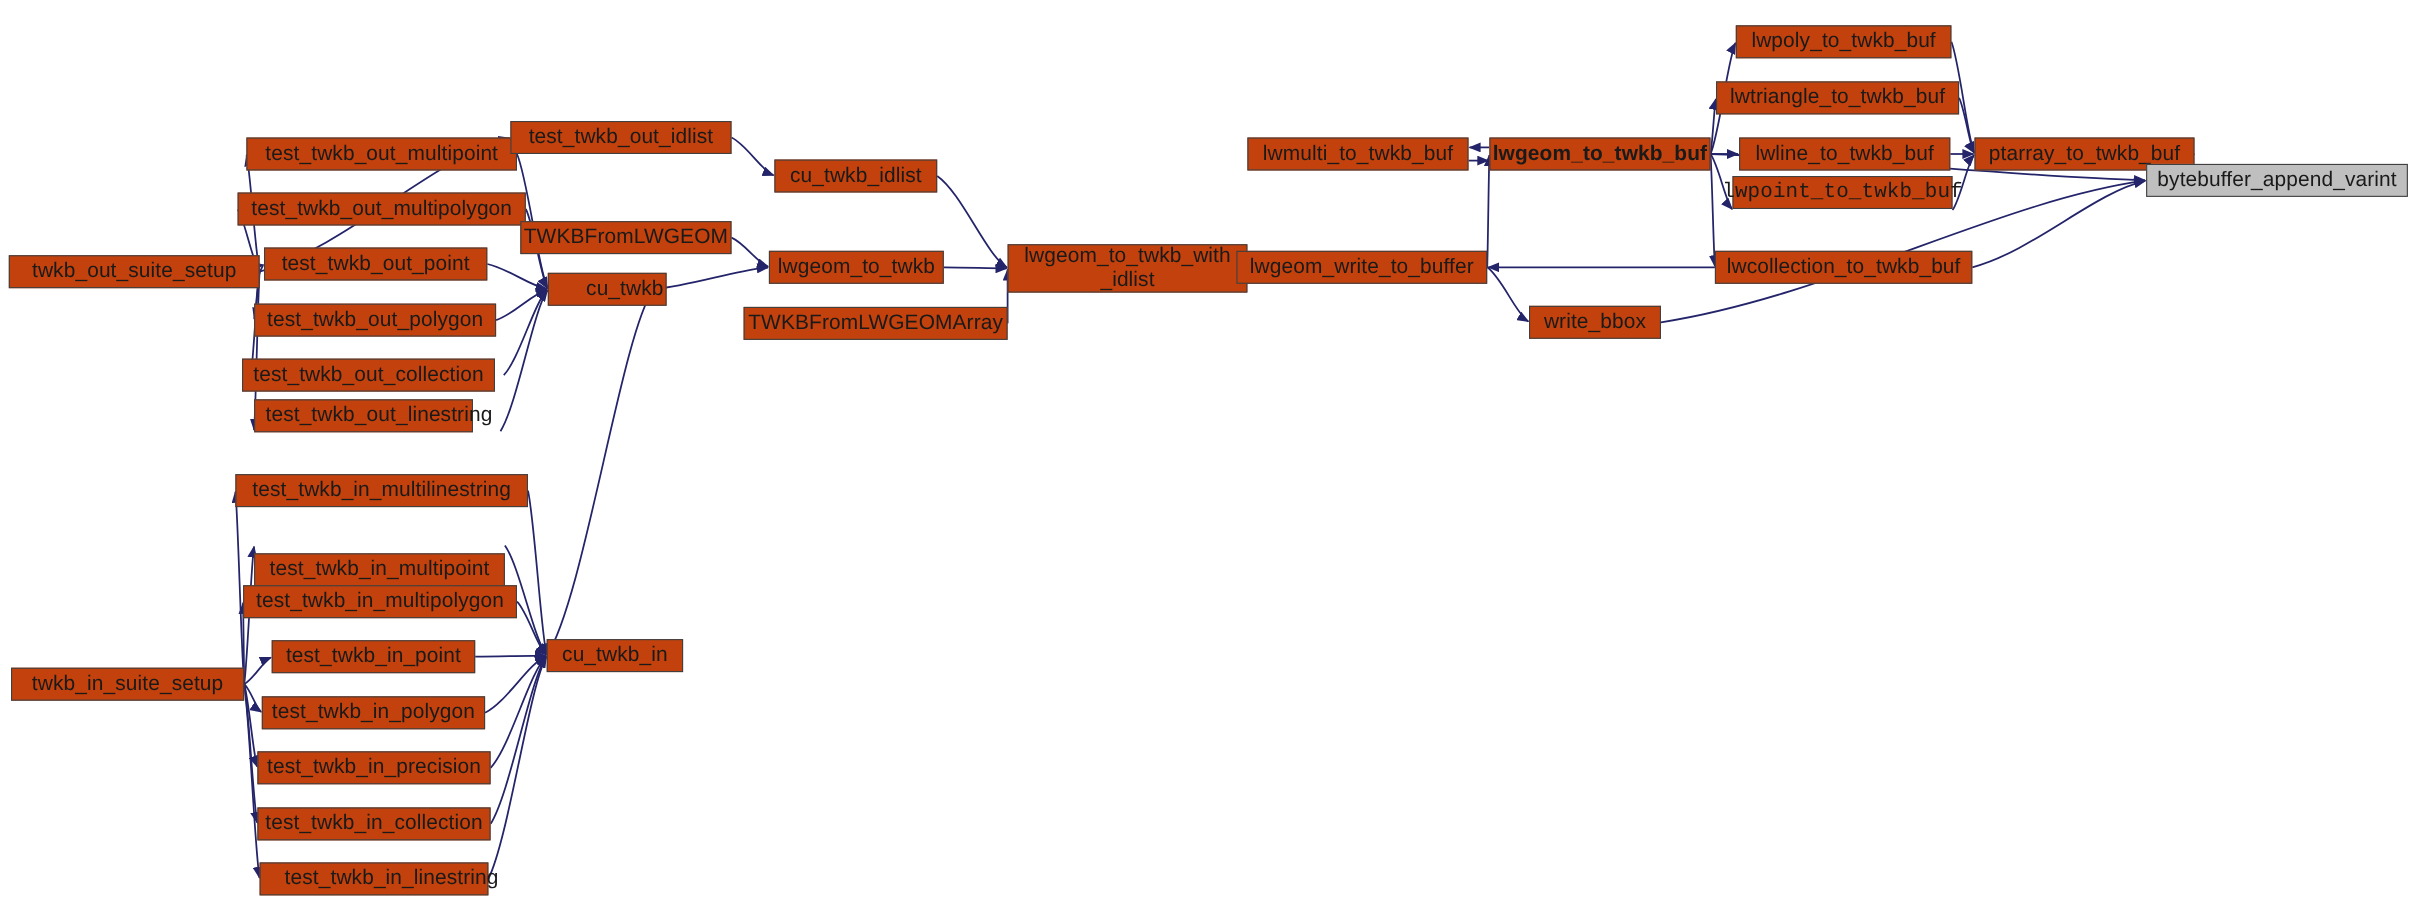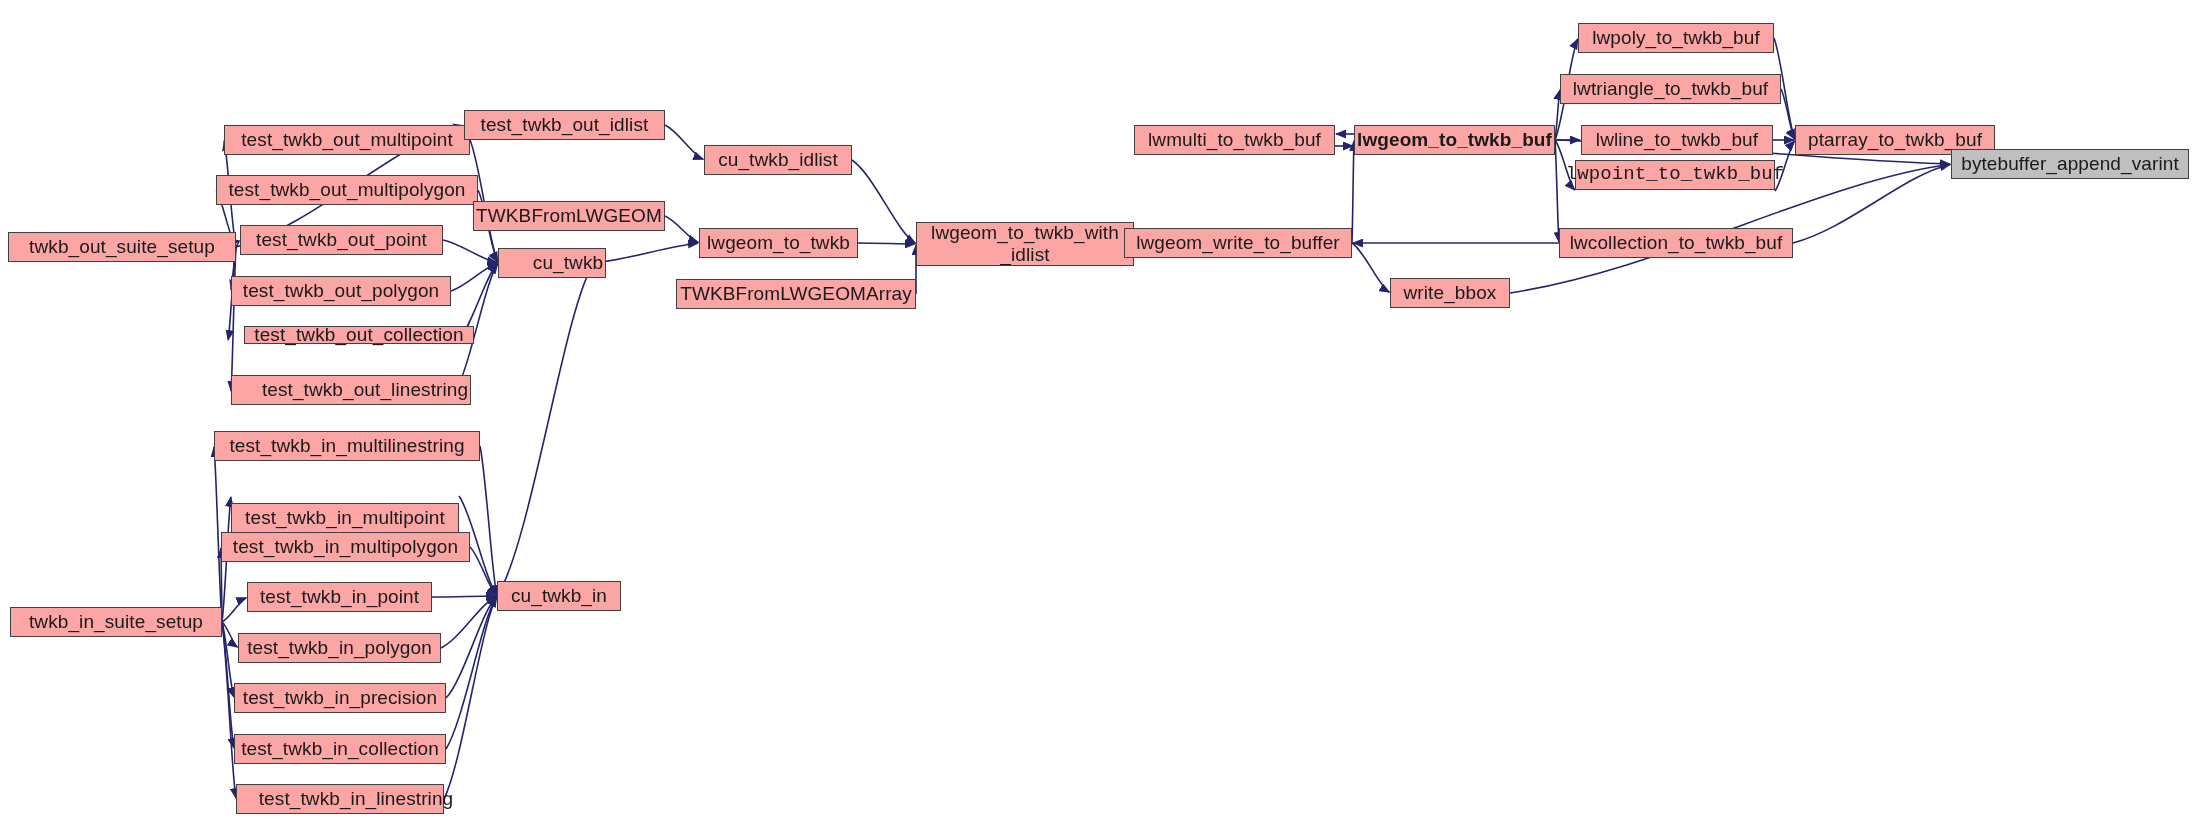--- a/index.html
+++ b/index.html
@@ -27,21 +27,21 @@
     position: absolute;
     left: 0;
     top: 0;
     width: 2195px;
     height: 819px;
   }
   .node {
     position: absolute;
     box-sizing: border-box;
     border: 1.6px solid #404040;
-    background: #fca5a5;
+    background: #c2410c;
     color: #1a1a1a;
     font-size: 19px;
     line-height: 1.12;
     display: flex;
     align-items: center;
     justify-content: center;
     text-align: center;
     white-space: pre;
     letter-spacing: 0.1px;
     cursor: pointer;
@@ -121,22 +121,22 @@
         <path d="M446,749 C463.85,720.6949999999999 481.7,617.42 496.6837722339832,596.9486832980505" fill="none" stroke="#24246a" stroke-width="1.6" marker-end="url(#arrow)"></path>
         <path d="M444,799 C462.55,761.4449999999999 481.1,624.42 496.7473840800046,596.9675666369635" fill="none" stroke="#24246a" stroke-width="1.6" marker-end="url(#arrow)"></path>
       </g>
   </svg>
   <div id="node-layer">
       <div class="node" style="left: 8px; top: 232px; width: 228px; height: 30px;">twkb_out_suite_setup</div>
       <div class="node" style="left: 224px; top: 125px; width: 246px; height: 30px;">test_twkb_out_multipoint</div>
       <div class="node" style="left: 216px; top: 175px; width: 262px; height: 30px;">test_twkb_out_multipolygon</div>
       <div class="node" style="left: 240px; top: 225px; width: 203px; height: 30px;">test_twkb_out_point</div>
       <div class="node" style="left: 231px; top: 276px; width: 220px; height: 30px;">test_twkb_out_polygon</div>
-      <div class="node" style="left: 244px; top: 326px; width: 230px; height: 18px;">test_twkb_out_collection</div>
-      <div class="node" style="left: 231px; top: 375px; width: 240px; height: 30px; padding-left: 28px;">test_twkb_out_linestring</div>
+      <div class="node" style="left: 220px; top: 326px; width: 230px; height: 30px;">test_twkb_out_collection</div>
+      <div class="node" style="left: 231px; top: 363px; width: 199px; height: 30px; padding-left: 28px;">test_twkb_out_linestring</div>
       <div class="node" style="left: 464px; top: 110px; width: 201px; height: 30px;">test_twkb_out_idlist</div>
       <div class="node" style="left: 704px; top: 145px; width: 148px; height: 30px;">cu_twkb_idlist</div>
       <div class="node" style="left: 473px; top: 201px; width: 192px; height: 30px;">TWKBFromLWGEOM</div>
       <div class="node" style="left: 498px; top: 248px; width: 108px; height: 30px; padding-left: 32px;">cu_twkb</div>
       <div class="node" style="left: 676px; top: 279px; width: 240px; height: 30px;">TWKBFromLWGEOMArray</div>
       <div class="node" style="left: 699px; top: 228px; width: 159px; height: 30px;">lwgeom_to_twkb</div>
       <div class="node two-line" style="left: 916px; top: 222px; width: 218px; height: 44px;">lwgeom_to_twkb_with
 _idlist</div>
       <div class="node" style="left: 1124px; top: 228px; width: 228px; height: 30px;">lwgeom_write_to_buffer</div>
       <div class="node" style="left: 1134px; top: 125px; width: 201px; height: 30px;">lwmulti_to_twkb_buf</div>

